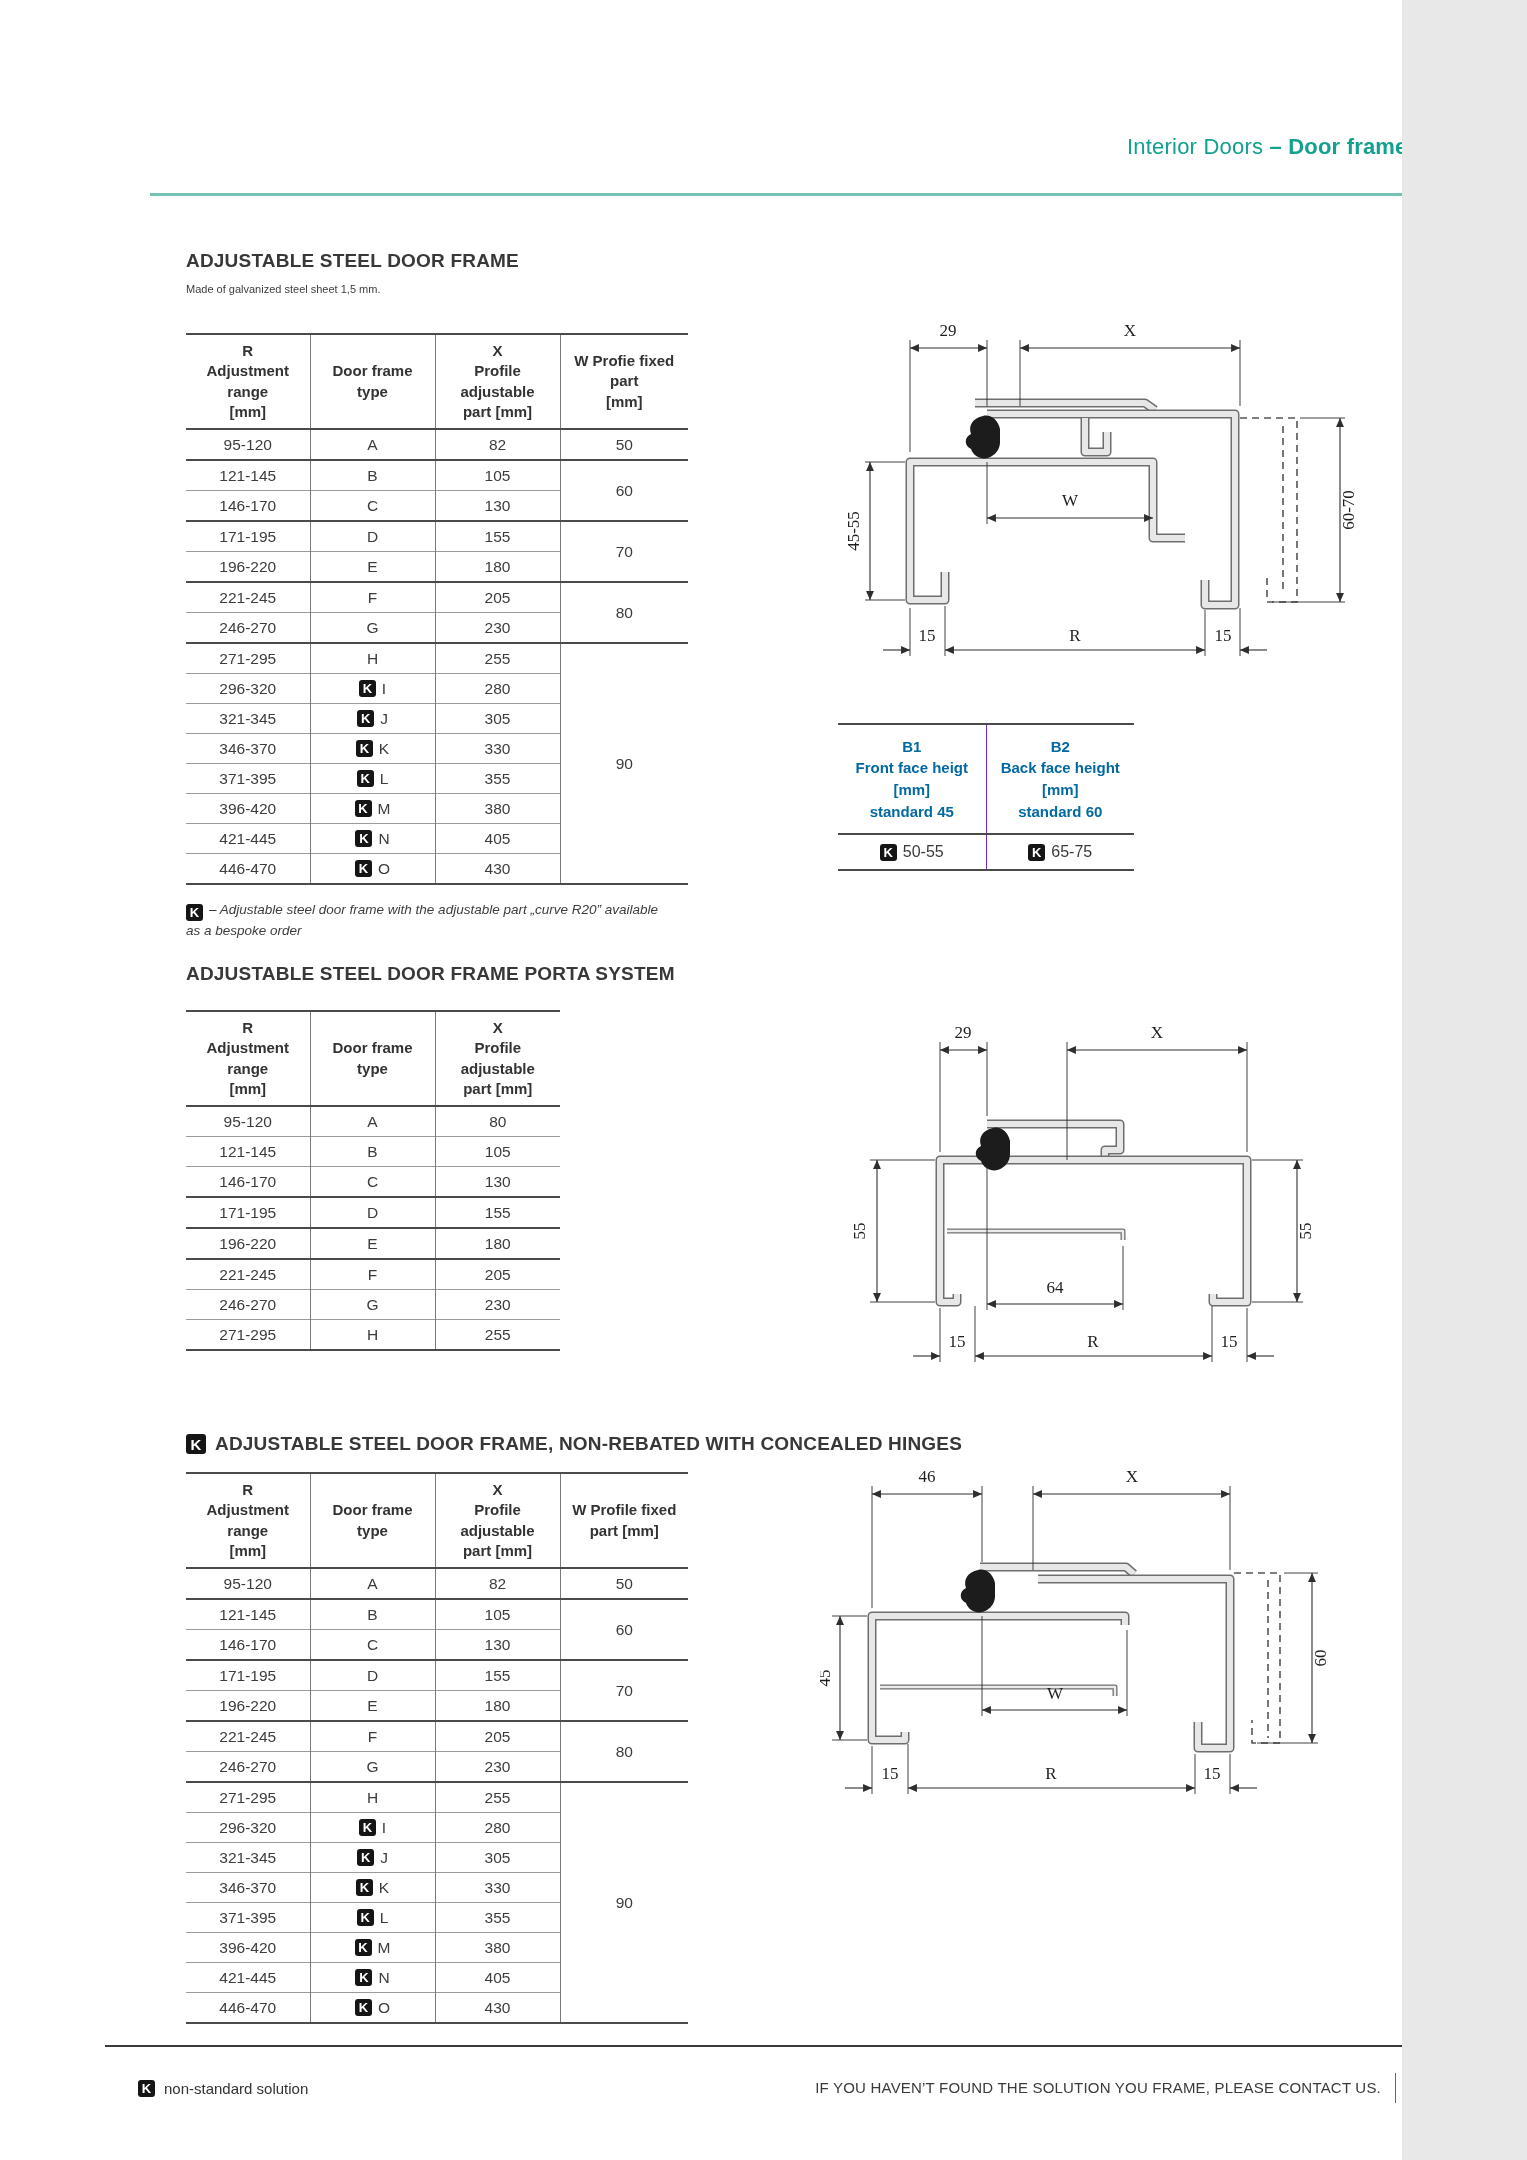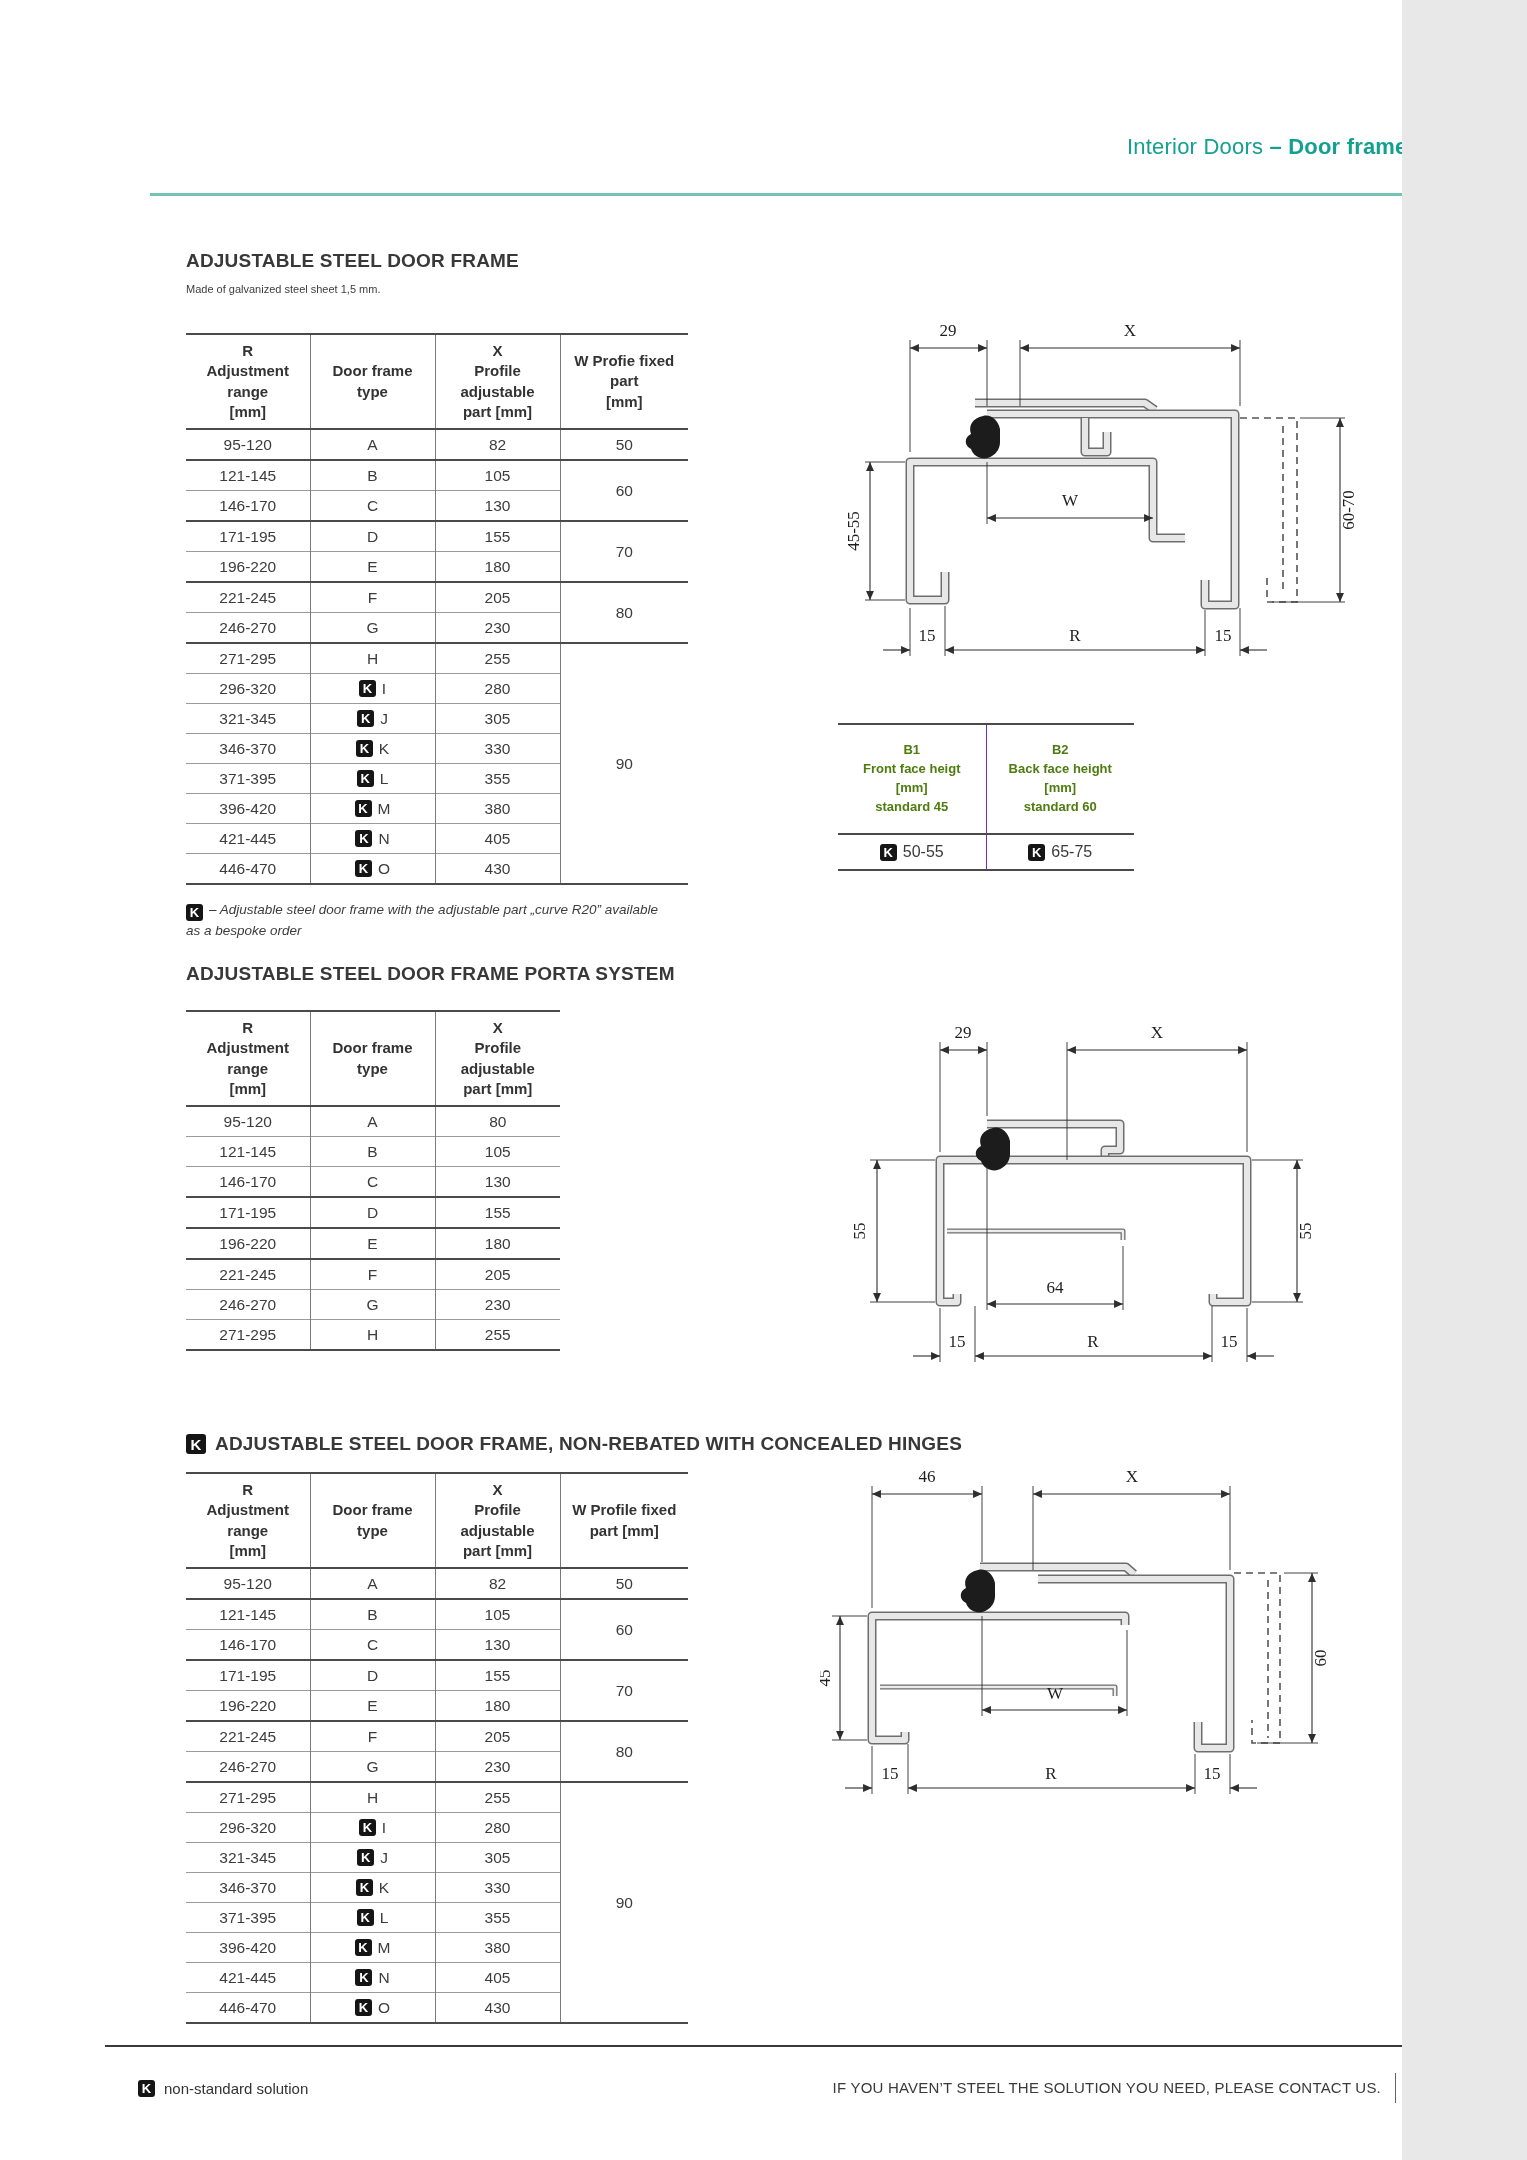--- a/index.html
+++ b/index.html
@@ -37,22 +37,22 @@
   .t1{left:186px;top:333px;width:502px;}
   .t1 th{height:80px;}
   .t2{left:186px;top:1010px;width:374px;}
   .t2 th{height:78px;}
   .t3{left:186px;top:1472px;width:502px;}
   .t3 th{height:80px;}
 
   
   .btable{position:absolute;left:838px;top:723px;width:296px;border-collapse:collapse;table-layout:fixed;
           border-top:2px solid #4a4a4a;border-bottom:2px solid #4a4a4a;}
-  .btable th{font-size:13px;font-weight:bold;white-space:pre-line;line-height:1.45;height:100px;
-             vertical-align:middle;padding:4px;border-bottom:2px solid #4a4a4a;color:#4d7c0f;}
+  .btable th{font-size:15px;font-weight:bold;white-space:pre-line;line-height:1.45;height:100px;
+             vertical-align:middle;padding:4px;border-bottom:2px solid #4a4a4a;color:#0369a1;}
   .btable td{height:32px;}
   .btable th+th,.btable td+td{border-left:1px solid #6d28d9;}
 
   
   .note{position:absolute;left:186px;top:900px;width:480px;font-size:13.5px;
         font-style:italic;color:#3d3d3d;line-height:1.5;}
   .note .kb{font-style:normal;vertical-align:-3px;margin-right:6px;}
 
   
   .draw{position:absolute;}
@@ -631,18 +631,18 @@
       </g>
     </svg>
   </div>
 
   <div class="f-rule"></div>
   <div class="f-left">
     <span class="kb">K</span>
     <span>non-standard solution</span>
   </div>
   <div class="f-right">
-    <span class="f-msg">IF YOU HAVEN’T STEEL THE SOLUTION YOU NEED, PLEASE CONTACT US.</span>
+    <span class="f-msg">IF YOU HAVEN’T FOUND THE SOLUTION YOU FRAME, PLEASE CONTACT US.</span>
     <span class="f-div"></span>
     <span class="f-page">21</span>
   </div>
 
 </div>
 
 </body></html>

